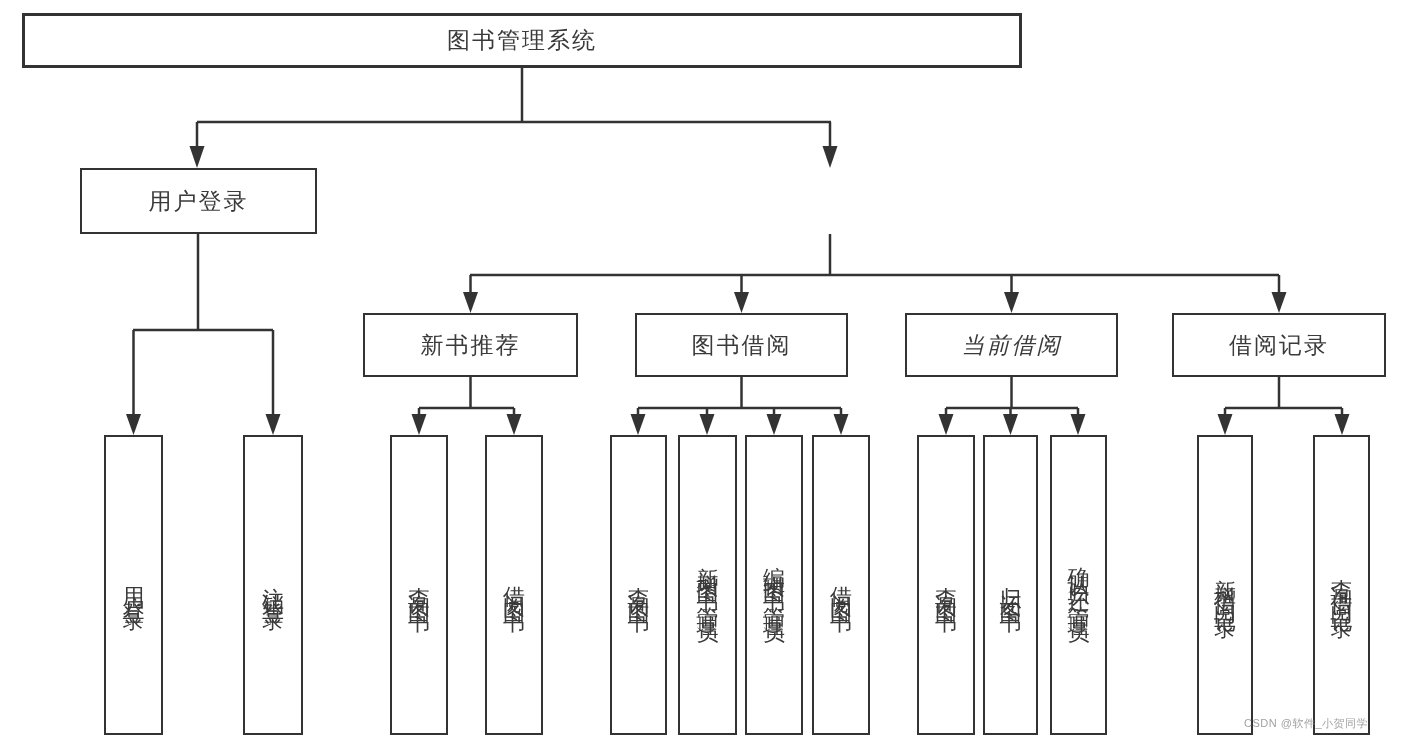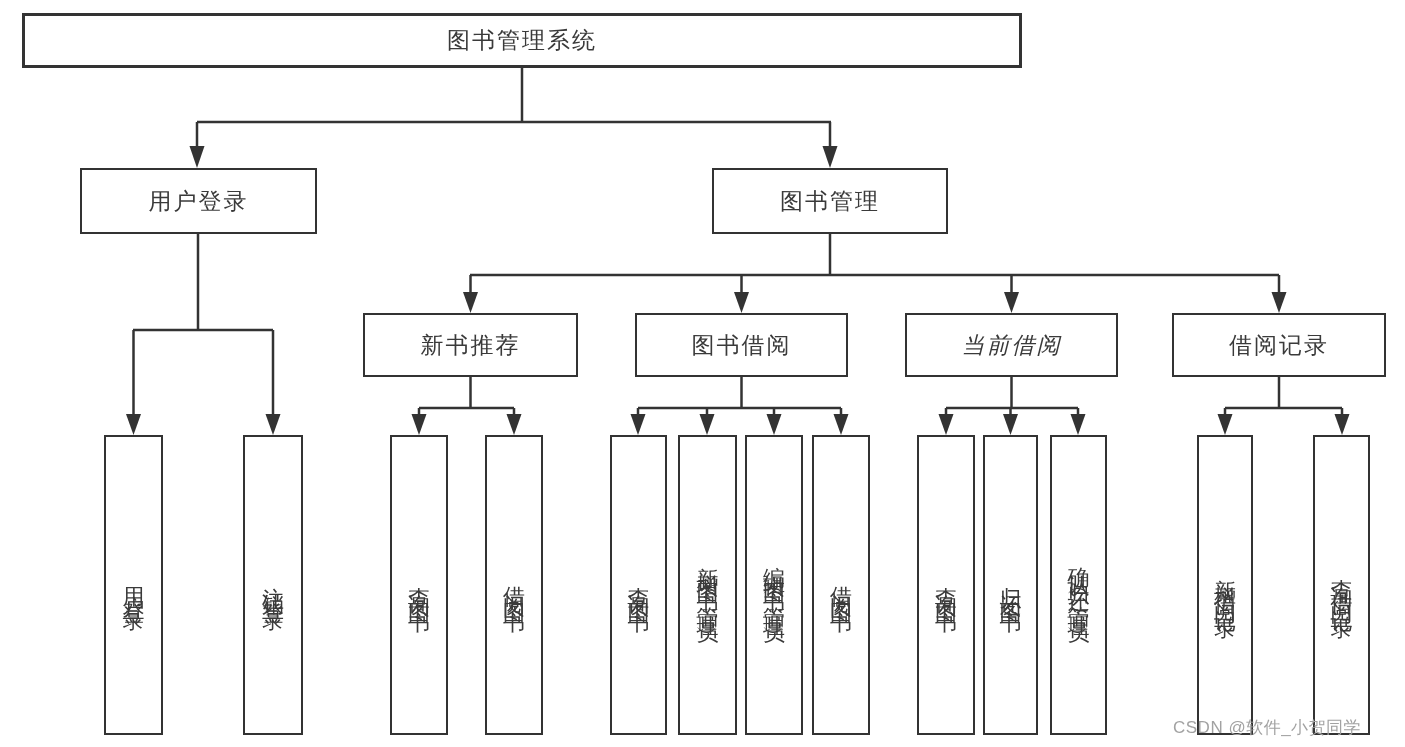--- a/index.html
+++ b/index.html
@@ -35,22 +35,22 @@
   .leaf .vlbl{
     writing-mode:vertical-rl;
     text-orientation:mixed;
     font-size:22px;
     letter-spacing:8px;
     line-height:1;
     white-space:nowrap;
   }
   .watermark{
     position:absolute;
-    left:1173px;top:716px;
-    font-size:17px;
+    left:1244px;top:716px;
+    font-size:11px;
     color:#a2a2a2;
     letter-spacing:0.5px;
     z-index:3;
     white-space:nowrap;
   }
 </style>
 </head>
 <body>
 
 <div class="canvas">
@@ -124,23 +124,20 @@
     </g>
   </svg>
 
   <div class="node root" style="left:22px;top:13px;width:1000px;height:55px;">
     <span class="lbl">图书管理系统</span>
   </div>
 
   <div class="node" style="left:80px;top:168px;width:237px;height:66px;">
     <span class="lbl">用户登录</span>
   </div>
-  <div class="node" style="left:712px;top:168px;width:236px;height:66px;">
-    <span class="lbl">图书管理</span>
-  </div>
 
   <div class="node" style="left:635px;top:313px;width:213px;height:64px;">
     <span class="lbl">图书借阅</span>
   </div>
   <div class="node" style="left:363px;top:313px;width:215px;height:64px;">
     <span class="lbl">新书推荐</span>
   </div>
   <div class="node" style="left:905px;top:313px;width:213px;height:64px;font-style:italic;">
     <span class="lbl">当前借阅</span>
   </div>

